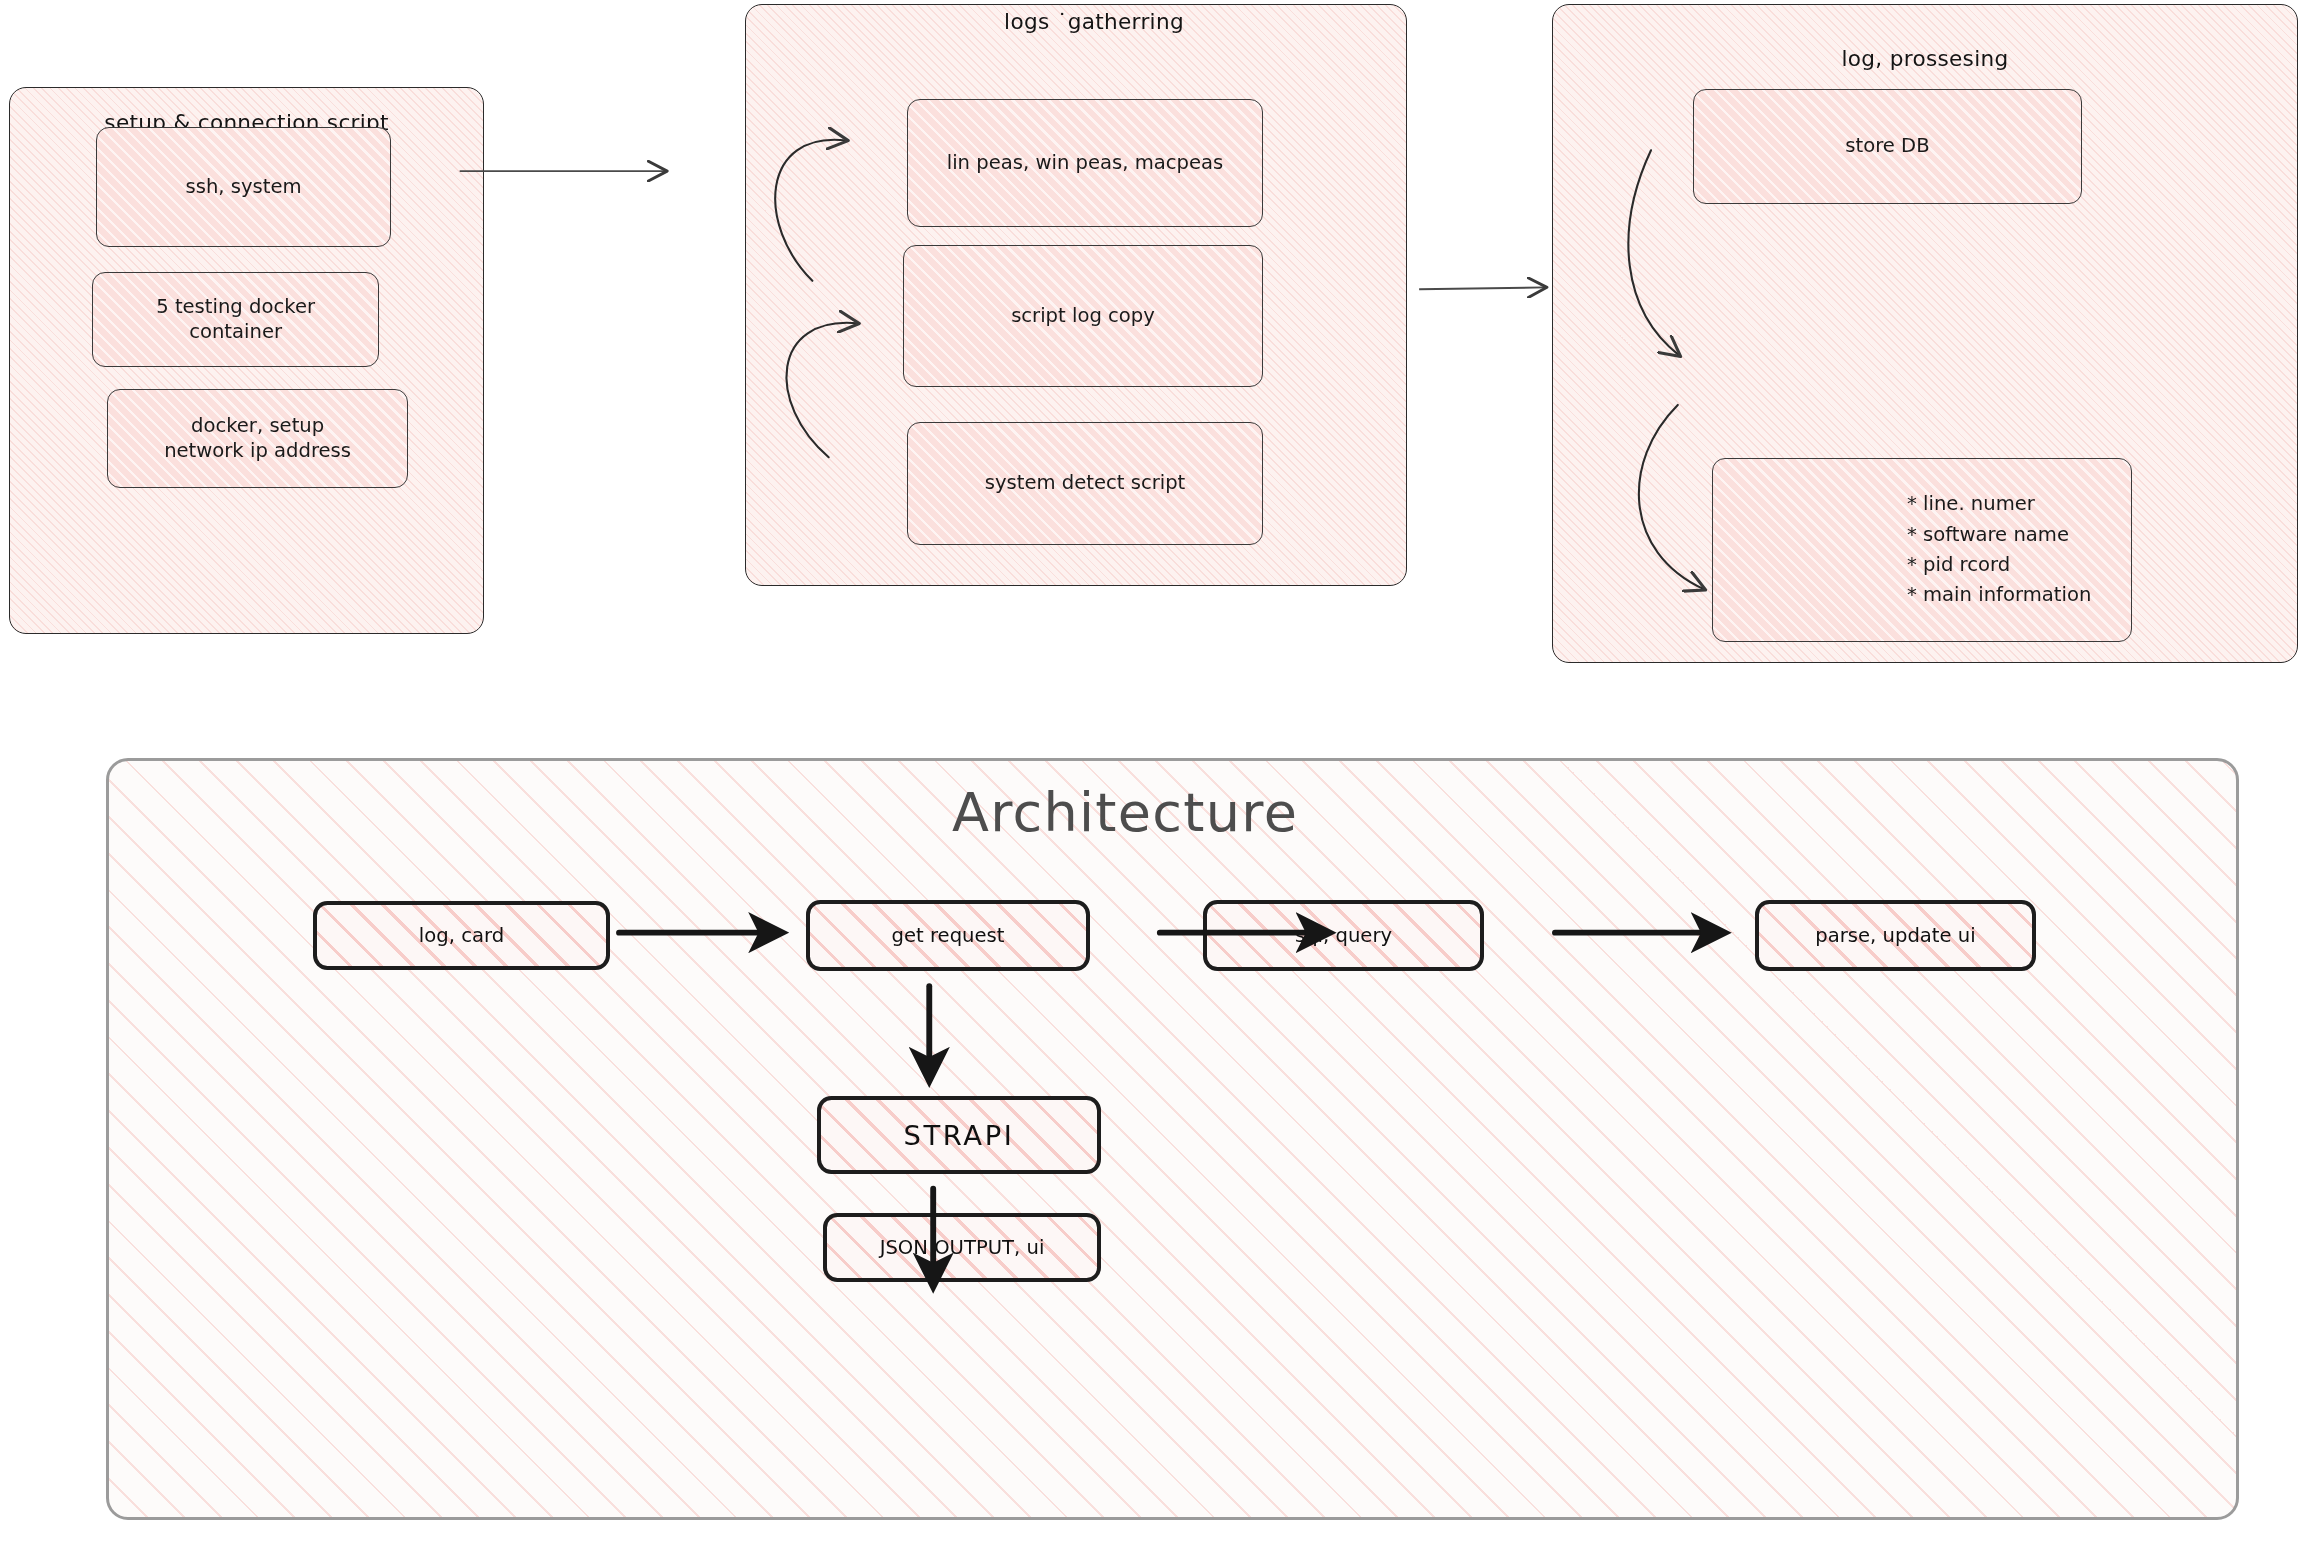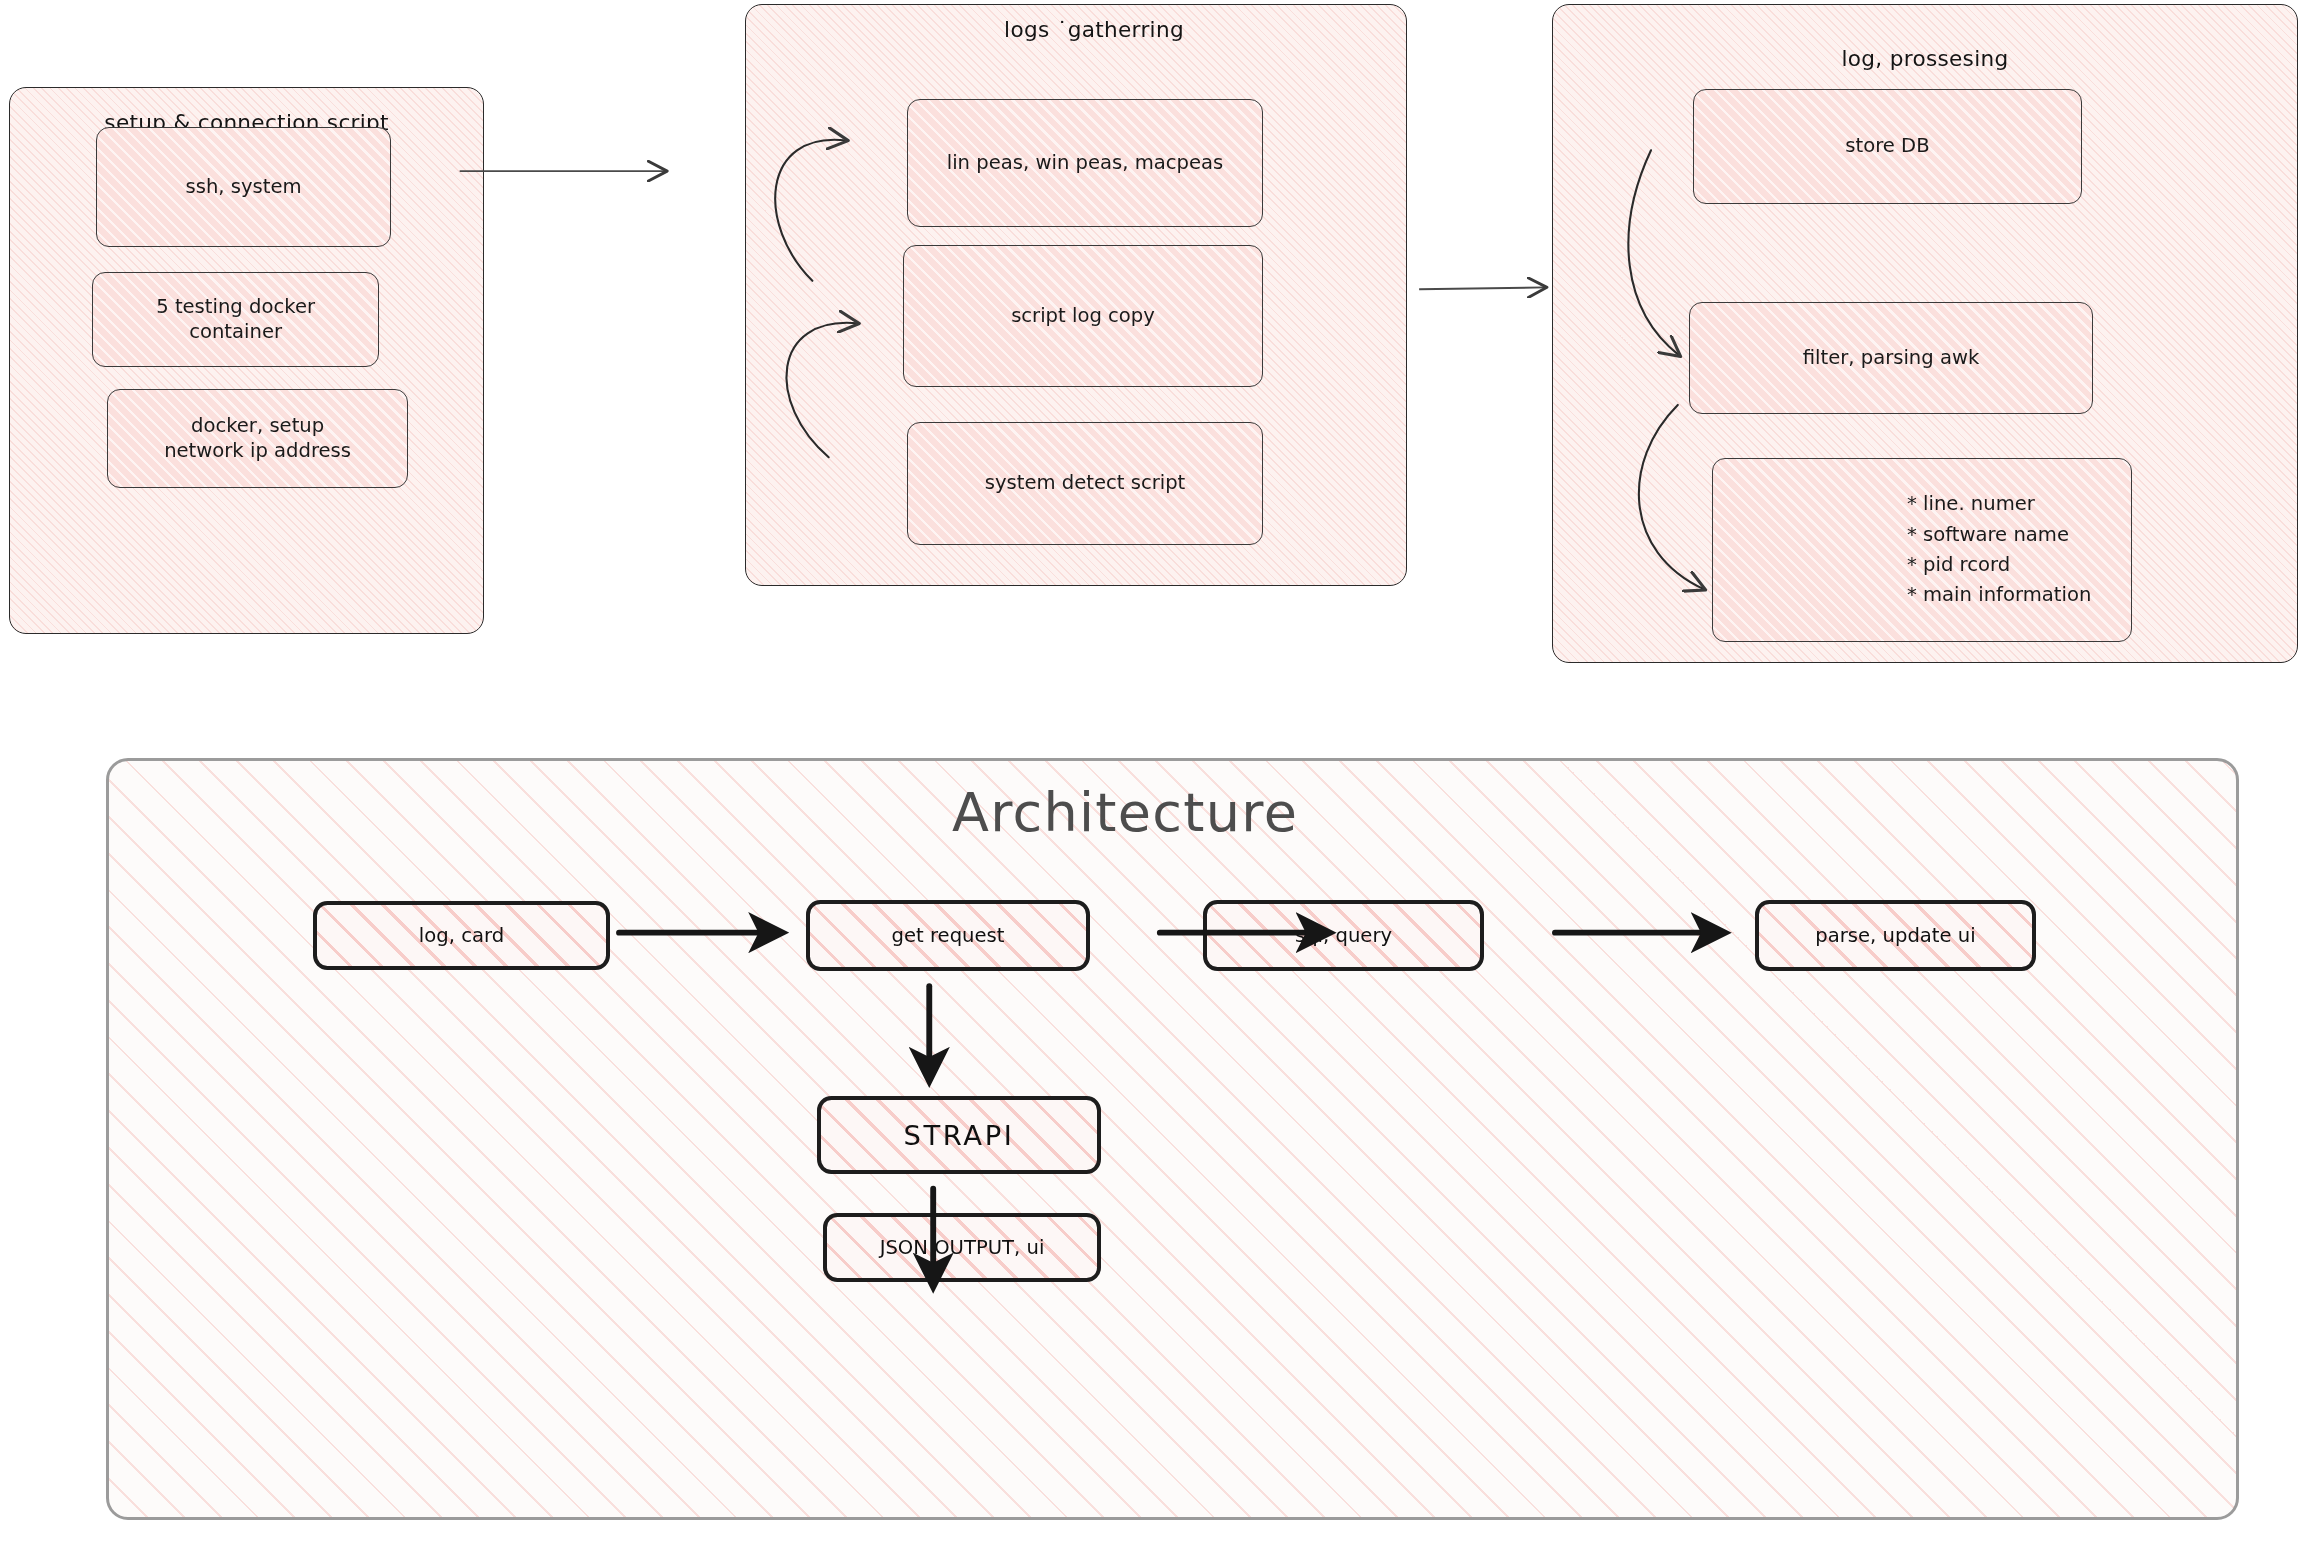--- a/index.html
+++ b/index.html
@@ -93,21 +93,21 @@
 container</span>
   </div>
 
   <div class="abs ibox hatch-box" style="left:97px;top:301px;width:301px;height:99px;white-space:pre-line;">
     <span>docker, setup
 network ip address</span>
   </div>
 </div>
 
 <div class="abs panel hatch-panel" style="left:745px;top:3.9px;width:662px;height:582px;">
-  <div class="panel-title" style="top:12px;margin-left:36px;">logs ˙gatherring</div>
+  <div class="panel-title" style="top:4px;margin-left:36px;">logs ˙gatherring</div>
 
   <div class="abs ibox hatch-box" style="left:161px;top:94px;width:356px;height:128px;">
     <span>lin peas, win peas, macpeas</span>
   </div>
 
   <div class="abs ibox hatch-box" style="left:157px;top:240px;width:360px;height:142px;">
     <span>script log copy</span>
   </div>
 
   <div class="abs ibox hatch-box" style="left:161px;top:417px;width:356px;height:123px;">
@@ -115,23 +115,20 @@
   </div>
 </div>
 
 <div class="abs panel hatch-panel" style="left:1552px;top:3.9px;width:746px;height:659px;">
   <div class="panel-title" style="top:41px;">log, prossesing</div>
 
   <div class="abs ibox hatch-box" style="left:140px;top:84px;width:389px;height:115px;">
     <span>store DB</span>
   </div>
 
-  <div class="abs ibox hatch-box" style="left:136px;top:297px;width:404px;height:112px;">
-    <span>filter, parsing awk</span>
-  </div>
 
   <div class="abs ibox hatch-box" style="left:159px;top:453px;width:420px;height:184px;justify-content:flex-start;">
     <span class="bullets" style="margin-left:194px;">* line. numer
 * software name
 * pid rcord
 * main information</span>
   </div>
 </div>
 
 <div class="abs arch-panel hatch-arch" style="left:106px;top:758px;width:2133px;height:762px;">

